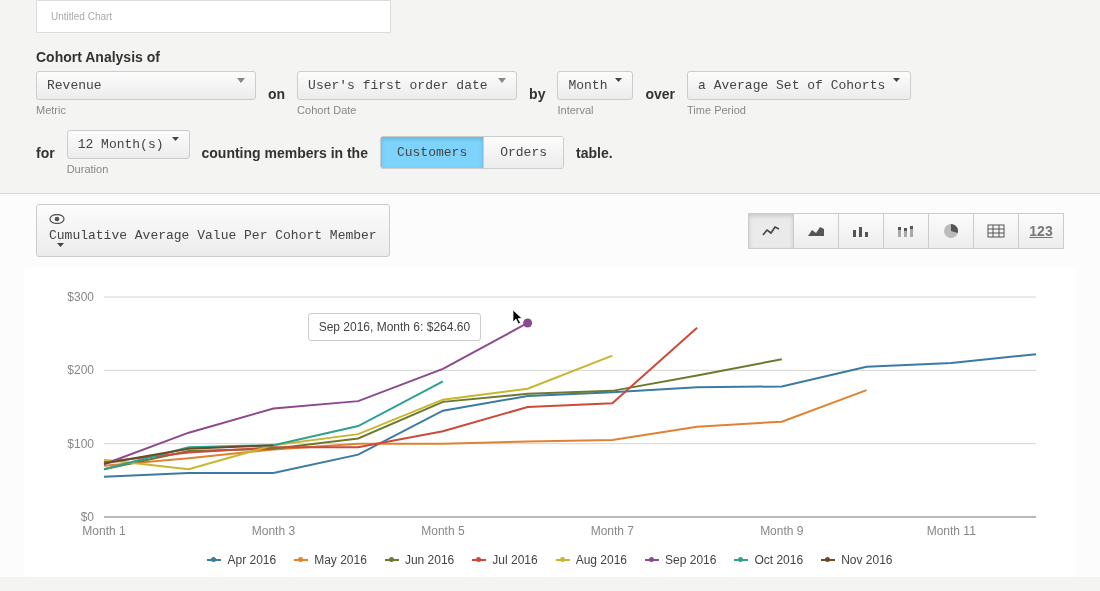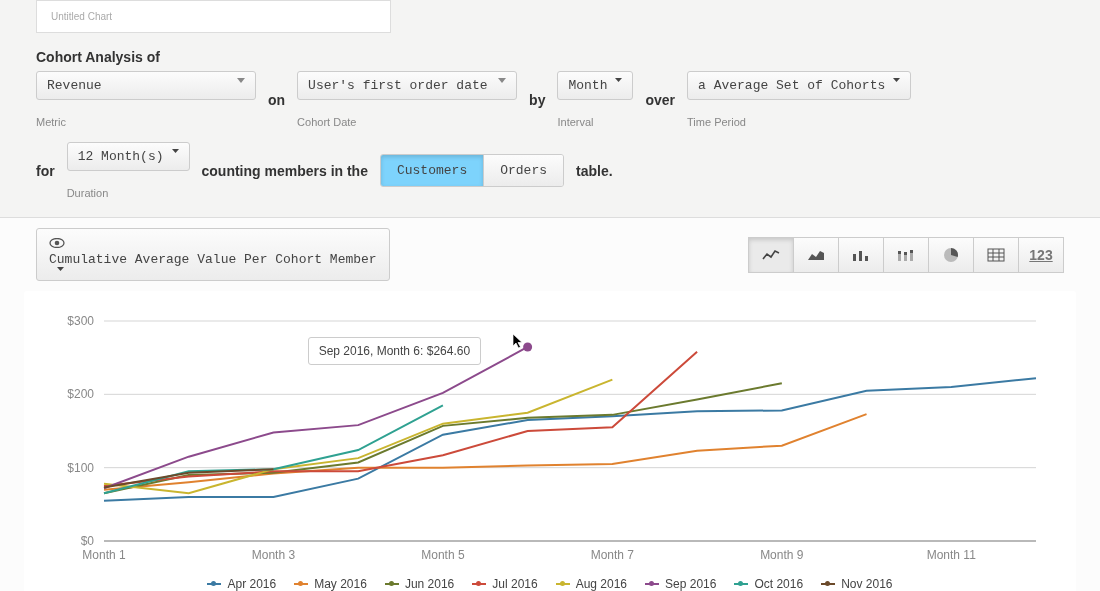--- a/index.html
+++ b/index.html
@@ -3,21 +3,21 @@
 <meta charset="utf-8">
 <style>
 * { box-sizing: border-box; margin: 0; padding: 0; }
 body { font-family: -apple-system, BlinkMacSystemFont, "Segoe UI", Helvetica, Arial, sans-serif; background: #f4f4f3; color: #555; font-size: 13px; width: 1100px; }
 .top-area { padding: 0 36px; }
 .title-input { width: 355px; padding: 10px 14px; border: 1px solid #ddd; background: #fff; font-size: 10px; color: #aaa; }
 .title-input::placeholder { color: #aaa; }
 .section-label { font-weight: 700; color: #333; margin-top: 16px; margin-bottom: 6px; font-size: 14px; }
 .row { display: flex; align-items: center; gap: 12px; flex-wrap: wrap; margin-bottom: 6px; }
 .col { display: flex; flex-direction: column; gap: 4px; }
-.sublabel { color: #888; font-size: 11px; margin-top: 12px; }
+.sublabel { color: #888; font-size: 11px; margin-top: 0; }
 .tok { font-weight: 700; color: #333; font-size: 14px; }
 .dd, .seg-btn { display: inline-flex; background: linear-gradient(#fcfcfc,#ececec); border: 1px solid #ccc; border-radius: 3px; padding: 6px 10px; font-size: 13px; color: #444; cursor: pointer; font-family: Liberation Mono, monospace; }
 .dd-wide { min-width: 220px; justify-content: space-between; }
 .caret { margin-left: 8px; display:inline-block; }
 .caret svg { display:block; }
 .seg { display: inline-flex; border: 1px solid #ccc; border-radius: 3px; overflow: hidden; }
 .seg .seg-btn { border: none; border-radius: 0; border-right: 1px solid #ccc; padding: 8px 16px; }
 .seg .seg-btn:last-child { border-right: none; }
 .seg .seg-btn.active { background: #7dd3fc; box-shadow: inset 0 2px 4px rgba(0,0,0,.15); }
 .chart-panel { margin-top: 18px; border-top: 1px solid #ddd; background: #fcfcfc; }

